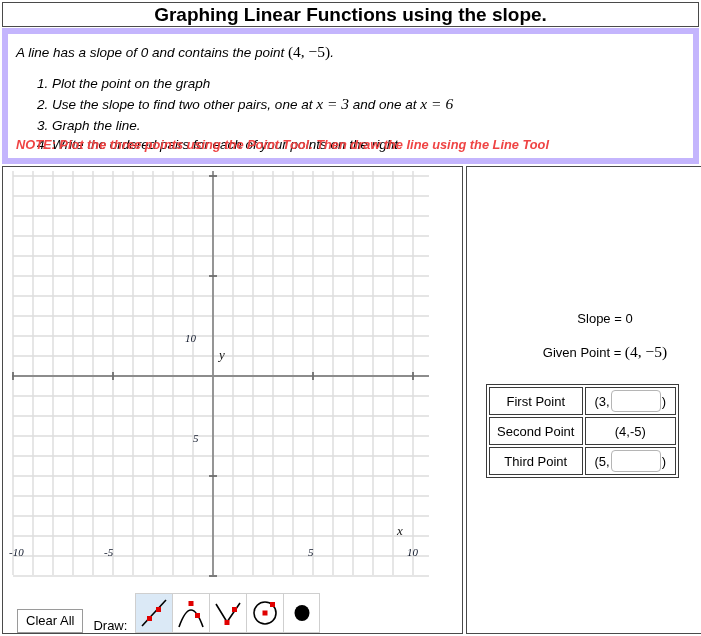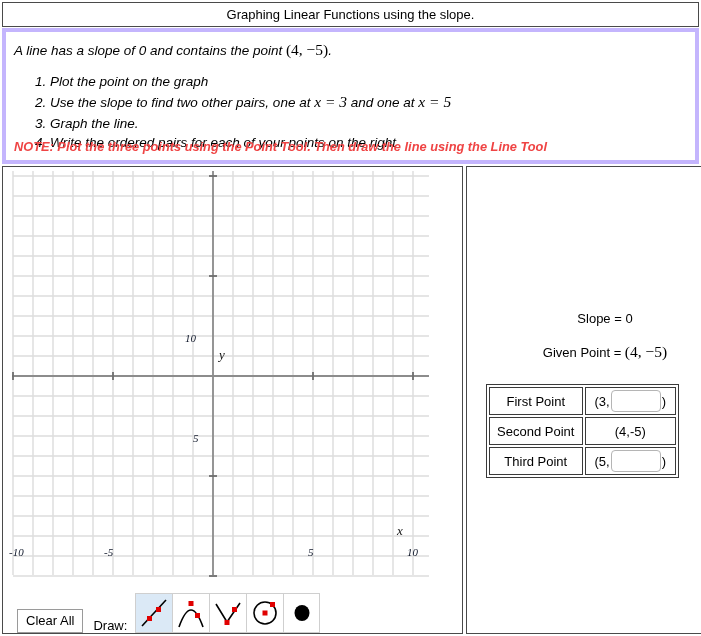--- a/index.html
+++ b/index.html
@@ -21,32 +21,32 @@
     position: absolute;
     left: 2px; top: 2px;
     width: 697px; height: 25px;
     border: 1px solid #4a4a4a;
     background: #fff;
     display: flex;
     align-items: center;
     justify-content: center;
   }
   .title-bar .title-text {
-    font-size: 13px;
-    font-weight: normal;
+    font-size: 19px;
+    font-weight: bold;
     color: #000;
     letter-spacing: 0px;
   }
 
   
   .prompt-panel {
     position: absolute;
     left: 2px; top: 28px;
     width: 697px; height: 136px;
-    border: 4px solid #c4b5fd;
+    border: 6px solid #c4b5fd;
     background: #fff;
     padding: 8px 8px 4px 8px;
   }
   .prompt-line {
     font-size: 13.5px;
     font-style: italic;
     color: #000;
     line-height: 1.25;
   }
   .math { font-family: "Liberation Serif", serif; font-style: normal; font-size: 15.5px; }
@@ -207,21 +207,21 @@
   <div class="title-bar">
     <span class="title-text">Graphing Linear Functions using the slope.</span>
   </div>
 
   <div class="prompt-panel">
     <div class="prompt-line">
       <span>A line has a slope of 0 and contains the point </span><span class="math">(4, −5)</span><span>.</span>
     </div>
     <ol class="steps">
       <li>Plot the point on the graph</li>
-      <li><span>Use the slope to find two other pairs, one at </span><span class="math-i">x = 3</span><span> and one at </span><span class="math-i">x = 5</span></li>
+      <li><span>Use the slope to find two other pairs, one at </span><span class="math-i">x = 3</span><span> and one at </span><span class="math-i">x = 6</span></li>
       <li>Graph the line.</li>
       <li>Write the ordered pairs for each of your points on the right</li>
     </ol>
     <div class="note-line">NOTE: Plot the three points using the Point Tool. Then draw the line using the Line Tool</div>
   </div>
 
   <div class="graph-panel">
     <div class="graph-area">
       <svg class="grid-svg" id="grid-svg" width="459" height="412">
           <line x1="10" y1="4" x2="10" y2="408" stroke="#dcdcdc" stroke-width="1.4"></line>

